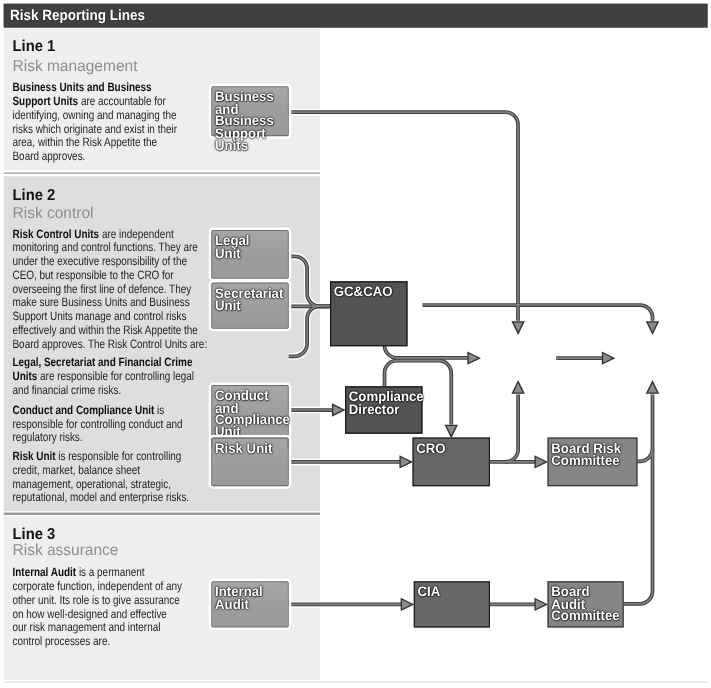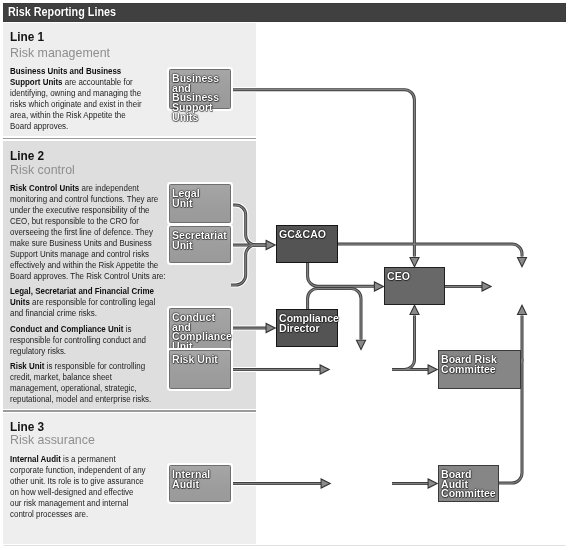--- a/index.html
+++ b/index.html
@@ -195,29 +195,32 @@
   <div class="bx lt" style="left:169px;top:308px;width:62px;height:51px">
     <span>Conduct and<br>Compliance<br>Unit</span>
     </div>
   <div class="bx lt" style="left:169px;top:350px;width:62px;height:39px">
     <span>Risk Unit</span>
     </div>
   <div class="bx lt" style="left:169px;top:465px;width:62px;height:37px">
     <span>Internal<br>Audit</span>
     </div>
 
-  <div class="bx dk" style="left:276px;top:225px;width:62px;height:38px">
+  <div class="bx dk" style="left:264px;top:225px;width:62px;height:52px">
     <span>GC&amp;CAO</span>
     </div>
   <div class="bx dk" style="left:276px;top:309px;width:62px;height:38px">
     <span>Compliance<br>Director</span>
     </div>
-
-  <div class="bx mg" style="left:384px;top:267px;width:61px;height:38px">
-    <span>CEO</span>
-    </div>
-  <div class="bx md" style="left:438px;top:350px;width:83px;height:39px">
+  <div class="bx mg" style="left:330px;top:350px;width:62px;height:39px">
+    <span>CRO</span>
+    </div>
+  <div class="bx mg" style="left:331px;top:465px;width:61px;height:37px">
+    <span>CIA</span>
+    </div>
+
+  <div class="bx md" style="left:438px;top:350px;width:72px;height:39px">
     <span>Board Risk<br>Committee</span>
     </div>
   <div class="bx md" style="left:438px;top:465px;width:61px;height:37px">
     <span>Board Audit<br>Committee</span>
     </div>
 </div>
 
 </body></html>

